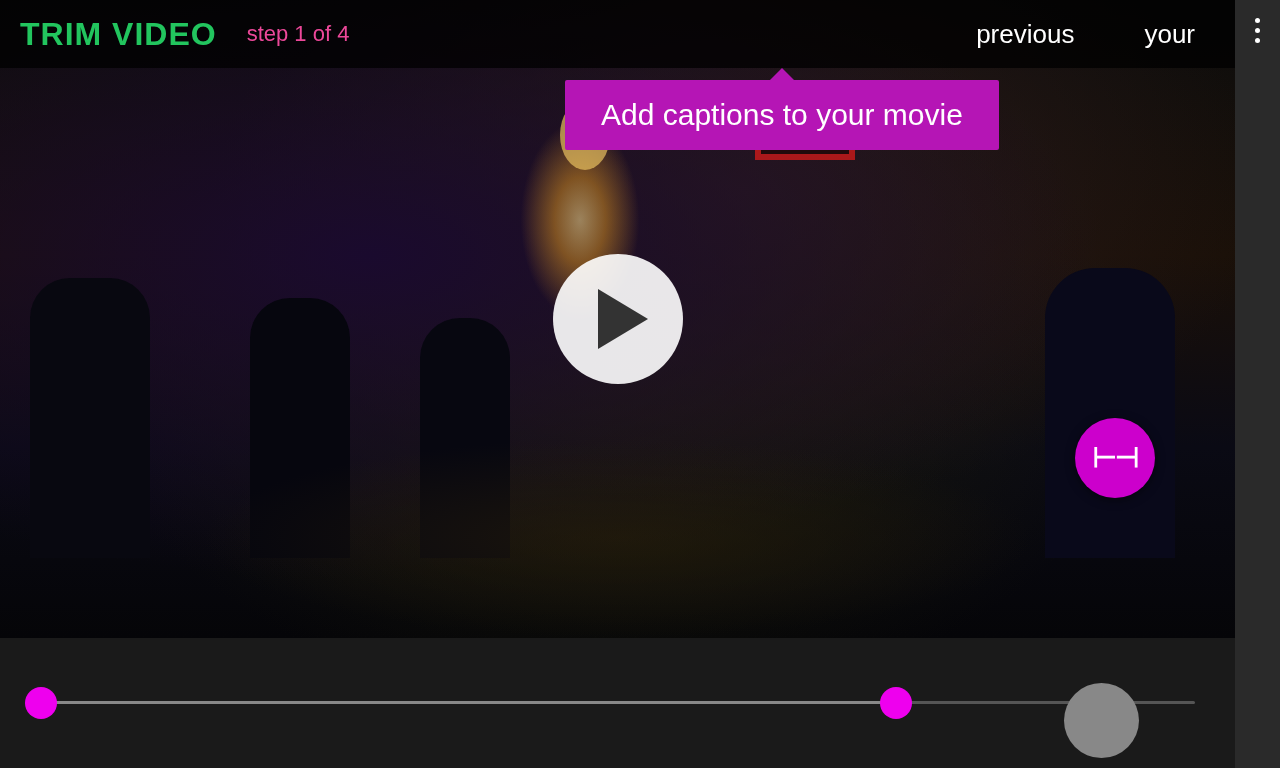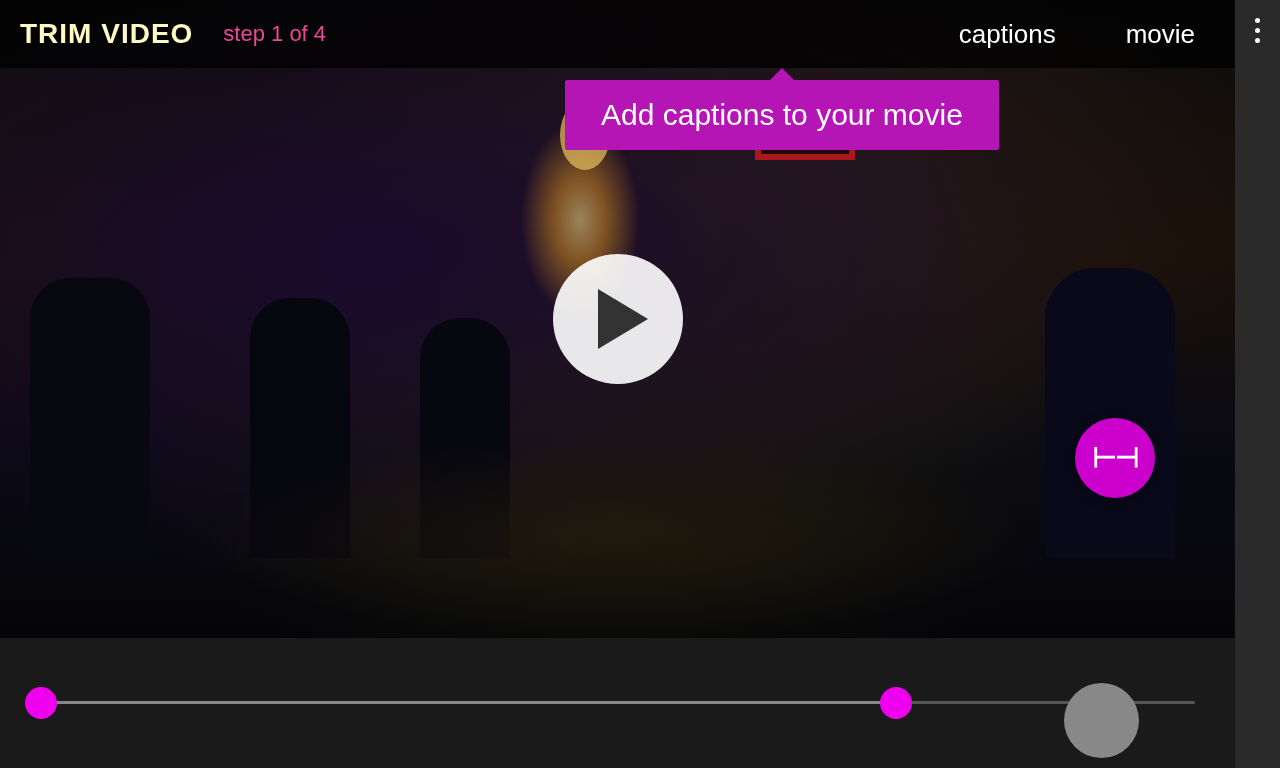--- a/index.html
+++ b/index.html
@@ -28,22 +28,22 @@
       right: 0;
       height: 68px;
       background: rgba(0,0,0,0.75);
       display: flex;
       align-items: center;
       padding: 0 20px;
       z-index: 10;
     }
 
     #title {
-      color: #fef9c3;
-      font-size: 28px;
+      color: #22c55e;
+      font-size: 32px;
       font-weight: 700;
       letter-spacing: 1px;
       text-transform: uppercase;
     }
 
     #step-indicator {
       color: #ec4899;
       font-size: 22px;
       font-weight: 400;
       margin-left: 30px;
@@ -357,22 +357,22 @@
 </head>
 <body>
 
 <div id="main-content">
 
   <div id="header">
     <span id="title">TRIM VIDEO</span>
     <span id="step-indicator">step 1 of 4</span>
 
     <div id="nav-buttons">
-      <button class="nav-btn">captions</button>
-      <button class="nav-btn">movie</button>
+      <button class="nav-btn">previous</button>
+      <button class="nav-btn">your</button>
     </div>
   </div>
 
   <div id="video-area">
     <div id="video-bg">
 
       <div class="warm-light"></div>
       <div class="lamp-shade"></div>
       <div class="window-frame"></div>
       <div class="figure figure-left"></div>

